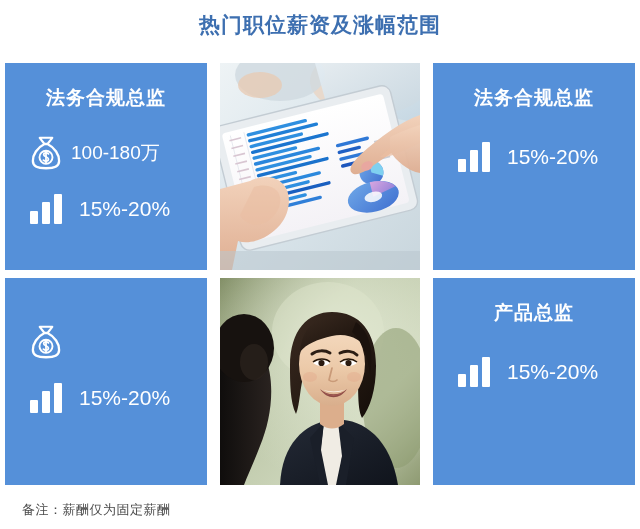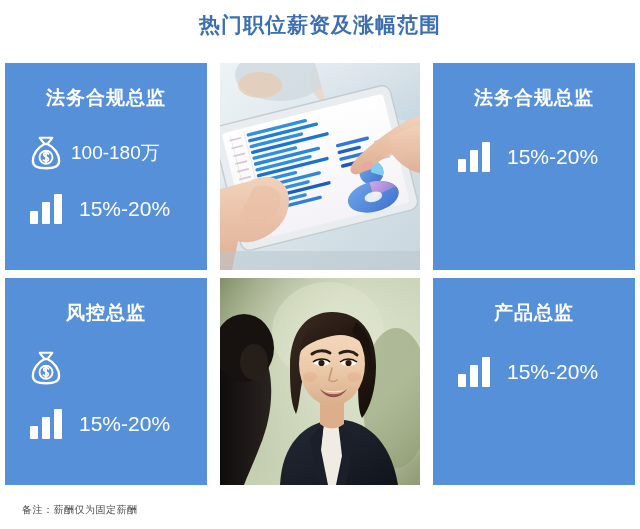--- a/index.html
+++ b/index.html
@@ -128,21 +128,21 @@
     overflow: hidden;
     background: #dfe7ea;
   }
   .photo svg { display: block; width: 100%; height: 100%; }
 
   
   .footnote {
     position: absolute;
     left: 22px;
     top: 500px;
-    font-size: 10px;
+    font-size: 13px;
     color: #4a4a4a;
     line-height: 20px;
     letter-spacing: 0.5px;
   }
 </style>
 </head>
 <body>
 
 <div class="page">
 
@@ -292,21 +292,20 @@
                 <i class="b2"></i>
                 <i class="b3"></i>
               </span>
           </span>
           <span class="stat-value pct">15%-20%</span>
         </div>
       </div>
     </div>
 
     <div class="card">
-      <div class="card-title">风控总监</div>
       <div class="card-rows">
         <div class="stat-row">
           <span class="stat-icon">
             <svg viewBox="0 0 40 40" aria-hidden="true">
               <path d="M14 5.5 L26 5.5 L21.6 11.2 L18.4 11.2 Z" fill="none" stroke="#ffffff" stroke-width="2" stroke-linejoin="round"></path>
               <path d="M18.6 11.5 C11.5 15 7.5 21.5 7.5 27.5 C7.5 32 11 34.5 20 34.5 C29 34.5 32.5 32 32.5 27.5 C32.5 21.5 28.5 15 21.4 11.5 Z" fill="none" stroke="#ffffff" stroke-width="2.2" stroke-linejoin="round"></path>
               <circle cx="20" cy="24" r="6.2" fill="none" stroke="#ffffff" stroke-width="1.8"></circle>
               <path d="M22.4 20.9 C21.6 20.1 20.8 19.9 20 19.9 C18.7 19.9 17.8 20.6 17.8 21.6 C17.8 23.9 22.3 23.2 22.3 25.8 C22.3 26.9 21.3 27.8 20 27.8 C19 27.8 18.2 27.5 17.5 26.8" fill="none" stroke="#ffffff" stroke-width="1.7" stroke-linecap="round"></path>
               <path d="M20 18.1 L20 29.6" stroke="#ffffff" stroke-width="1.7" stroke-linecap="round"></path>
             </svg>

